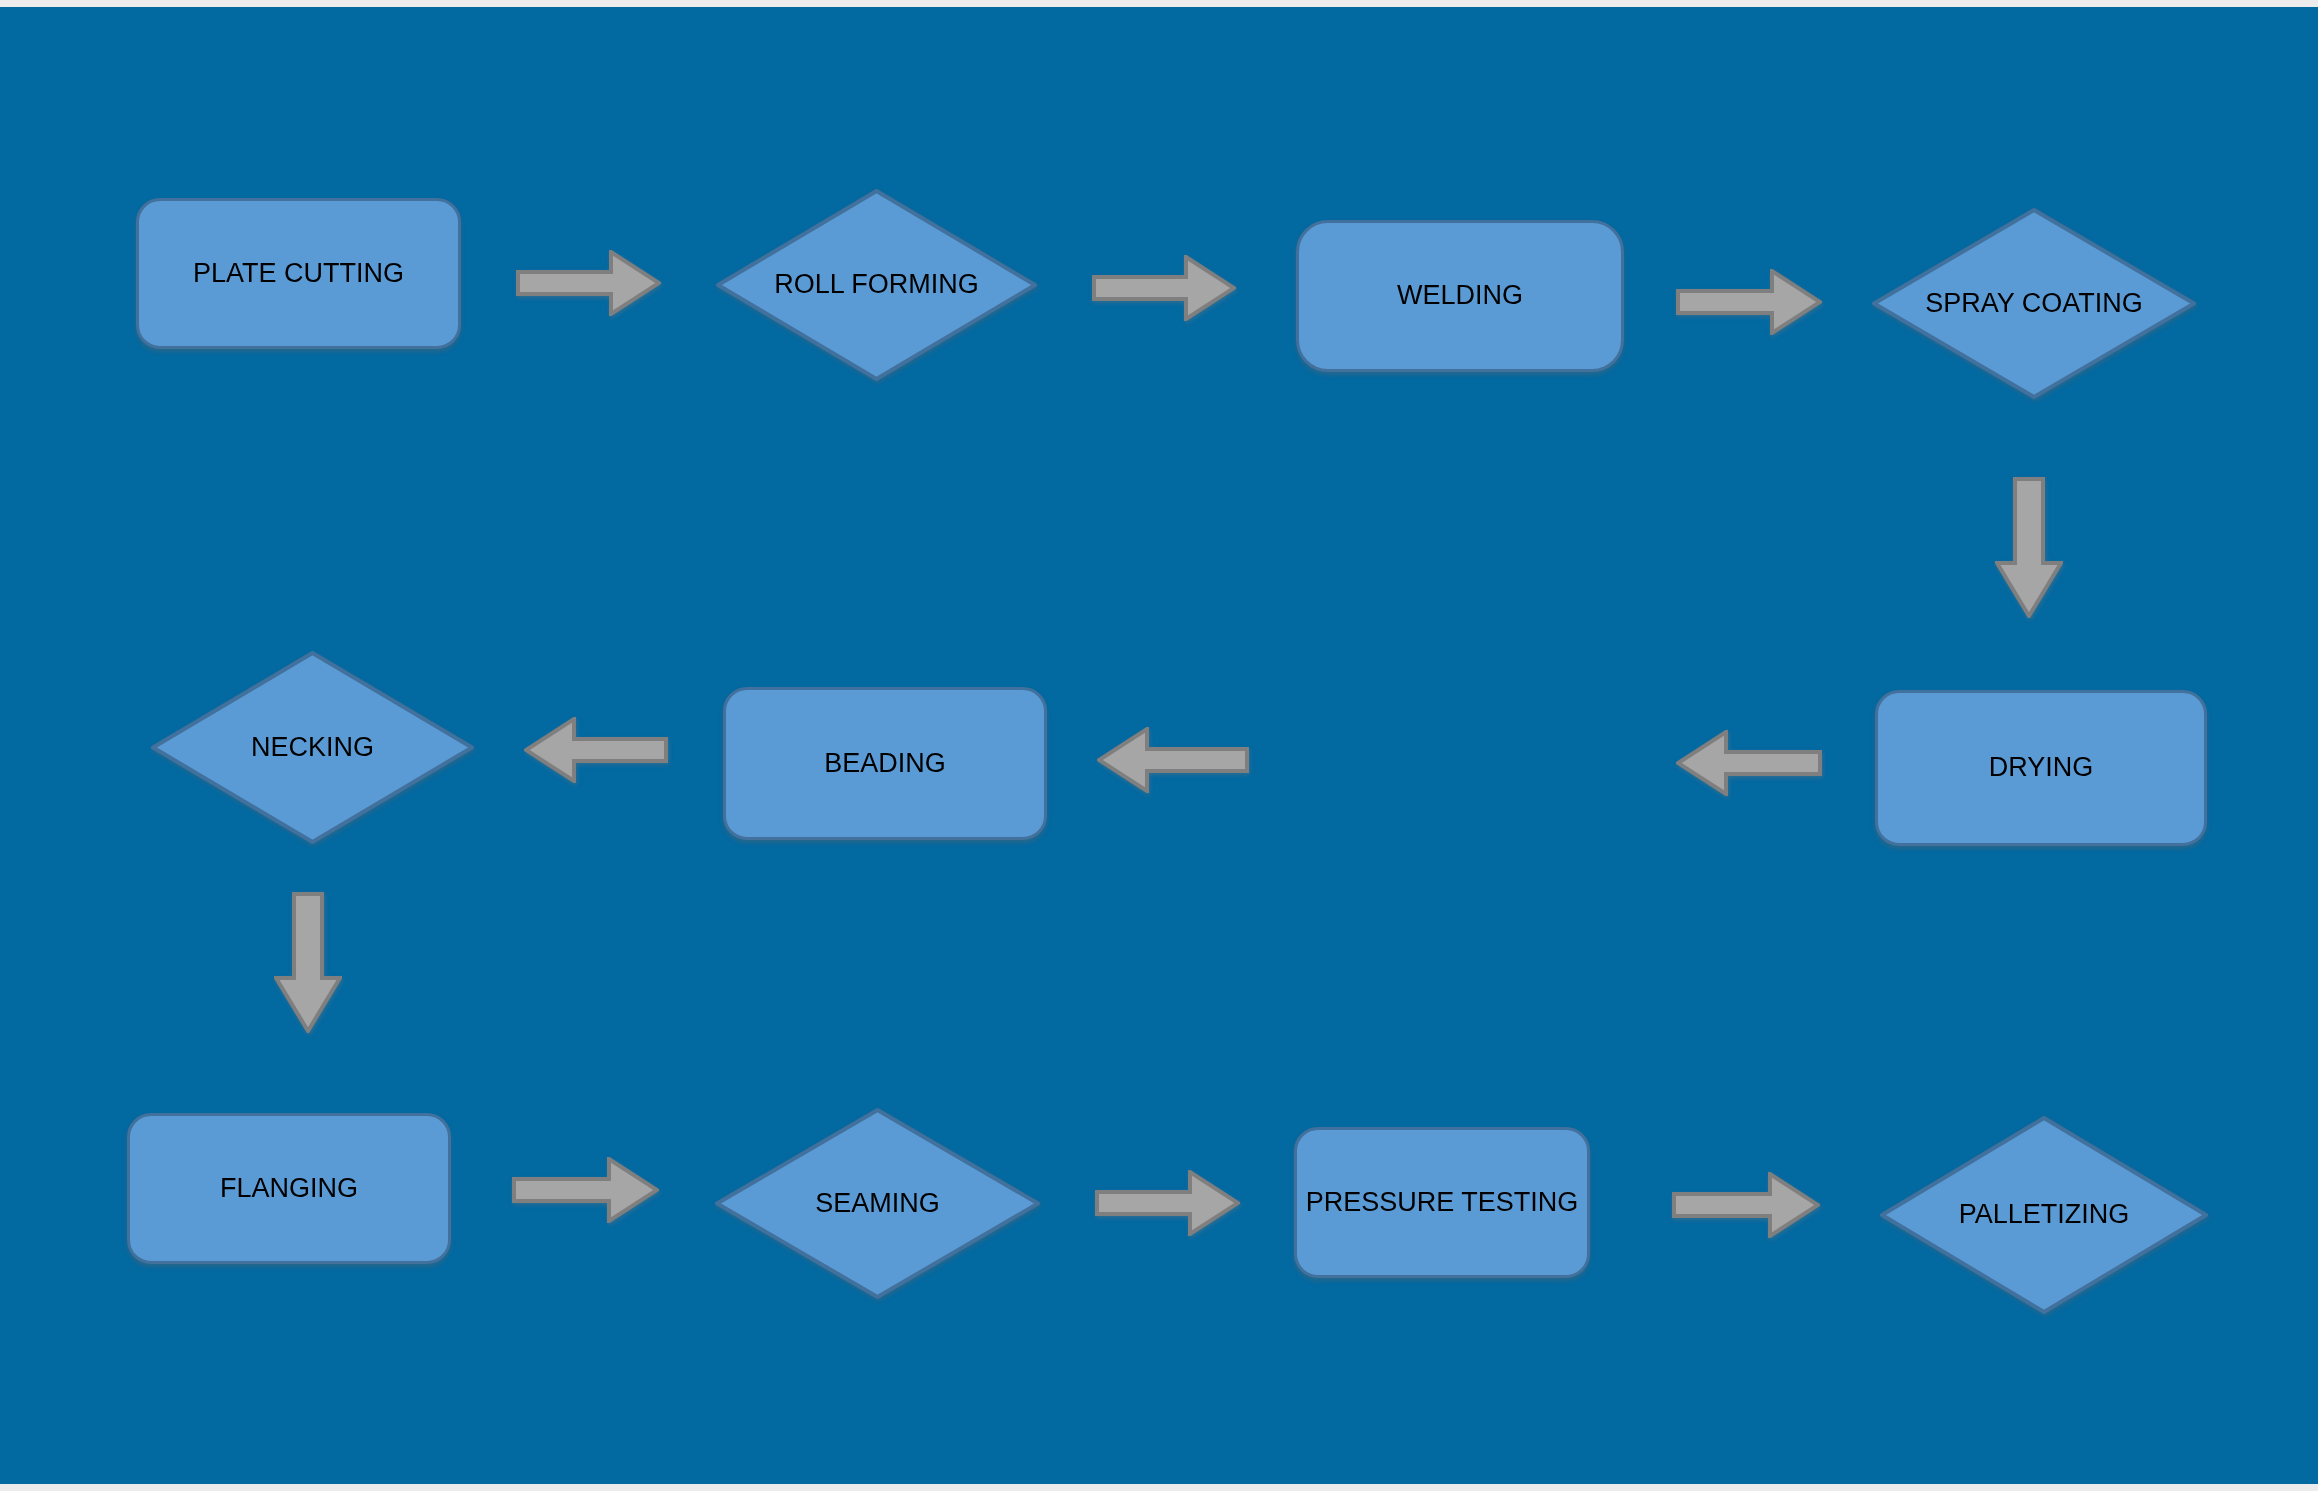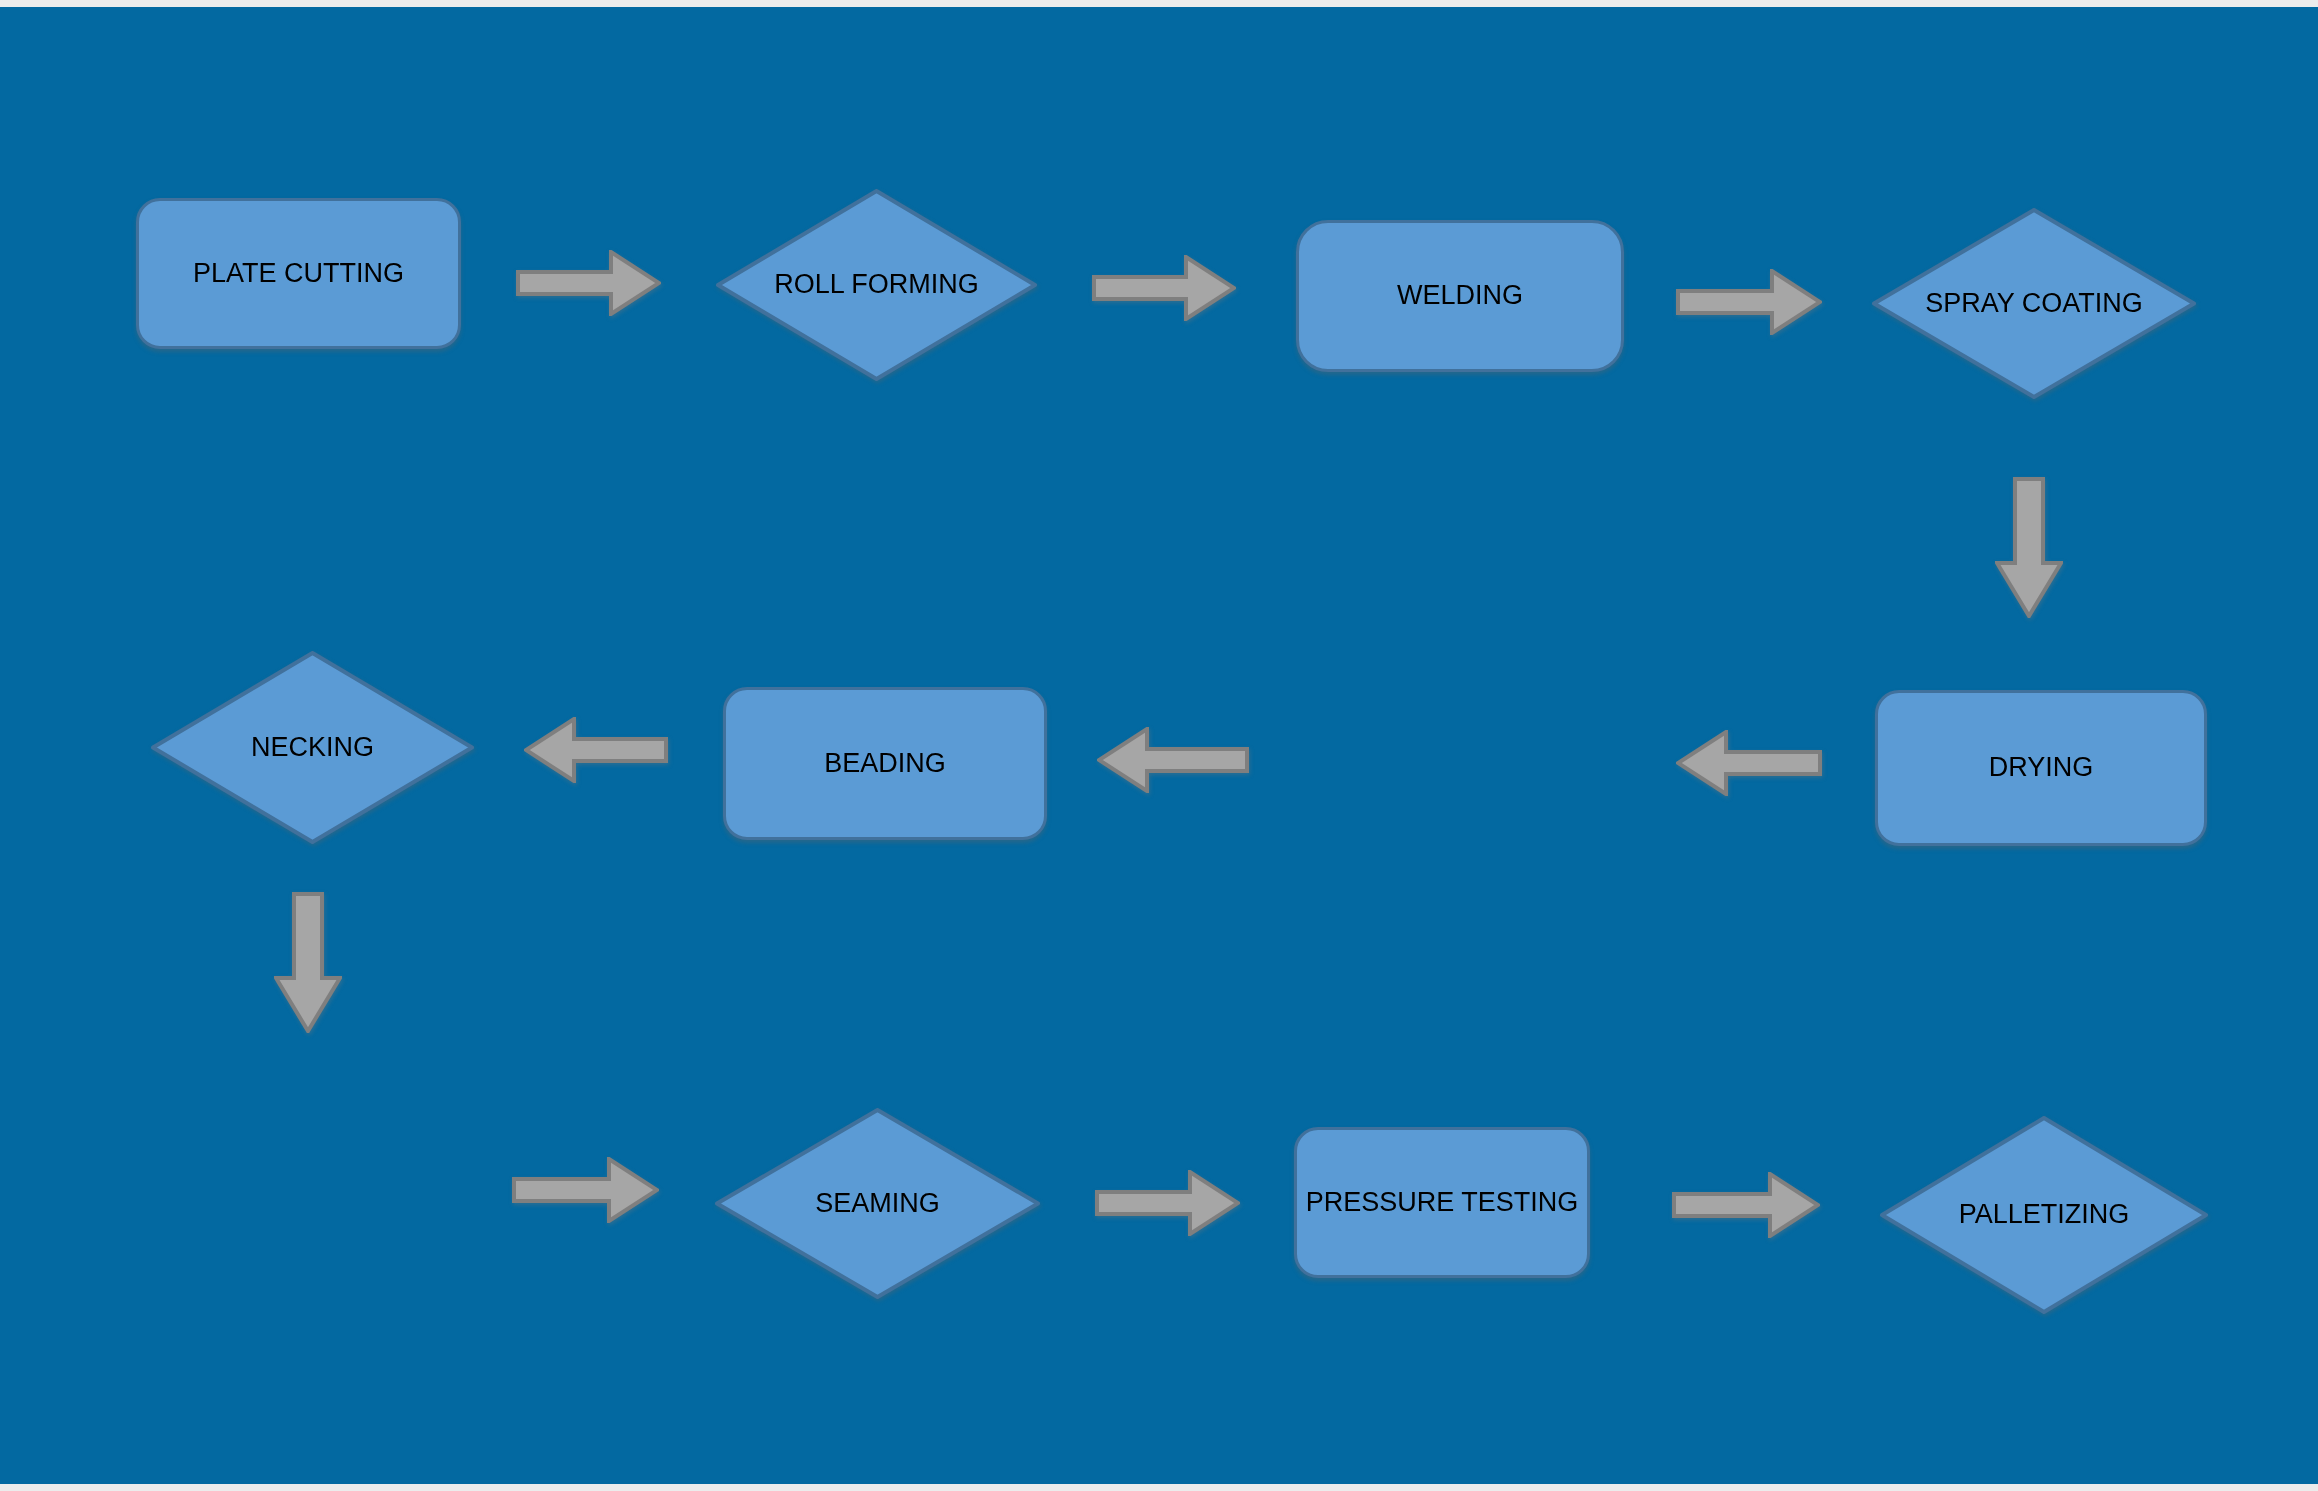--- a/index.html
+++ b/index.html
@@ -102,20 +102,25 @@
       </div>
     </div>
     <div class="node diamond" style="left: 150px; top: 650px; width: 325px; height: 195px;">
       <svg width="325" height="195" viewBox="0 0 325 195">
         <polygon points="162.5,3 322,97.5 162.5,192 3,97.5" fill="#5b9bd5" stroke="#41719c" stroke-width="4" stroke-linejoin="round"></polygon>
       </svg>
       <div class="node-label">
         <span class="inner">NECKING</span>
       </div>
     </div>
+    <div class="node rounded-rect" style="left: 127px; top: 1113px; width: 324px; height: 151px;">
+      <div class="node-label">
+        <span class="inner">FLANGING</span>
+      </div>
+    </div>
     <div class="node diamond" style="left: 714px; top: 1107px; width: 327px; height: 193px;">
       <svg width="327" height="193" viewBox="0 0 327 193">
         <polygon points="163.5,3 324,96.5 163.5,190 3,96.5" fill="#5b9bd5" stroke="#41719c" stroke-width="4" stroke-linejoin="round"></polygon>
       </svg>
       <div class="node-label">
         <span class="inner">SEAMING</span>
       </div>
     </div>
     <div class="node rounded-rect" style="left: 1294px; top: 1127px; width: 296px; height: 151px;">
       <div class="node-label">

